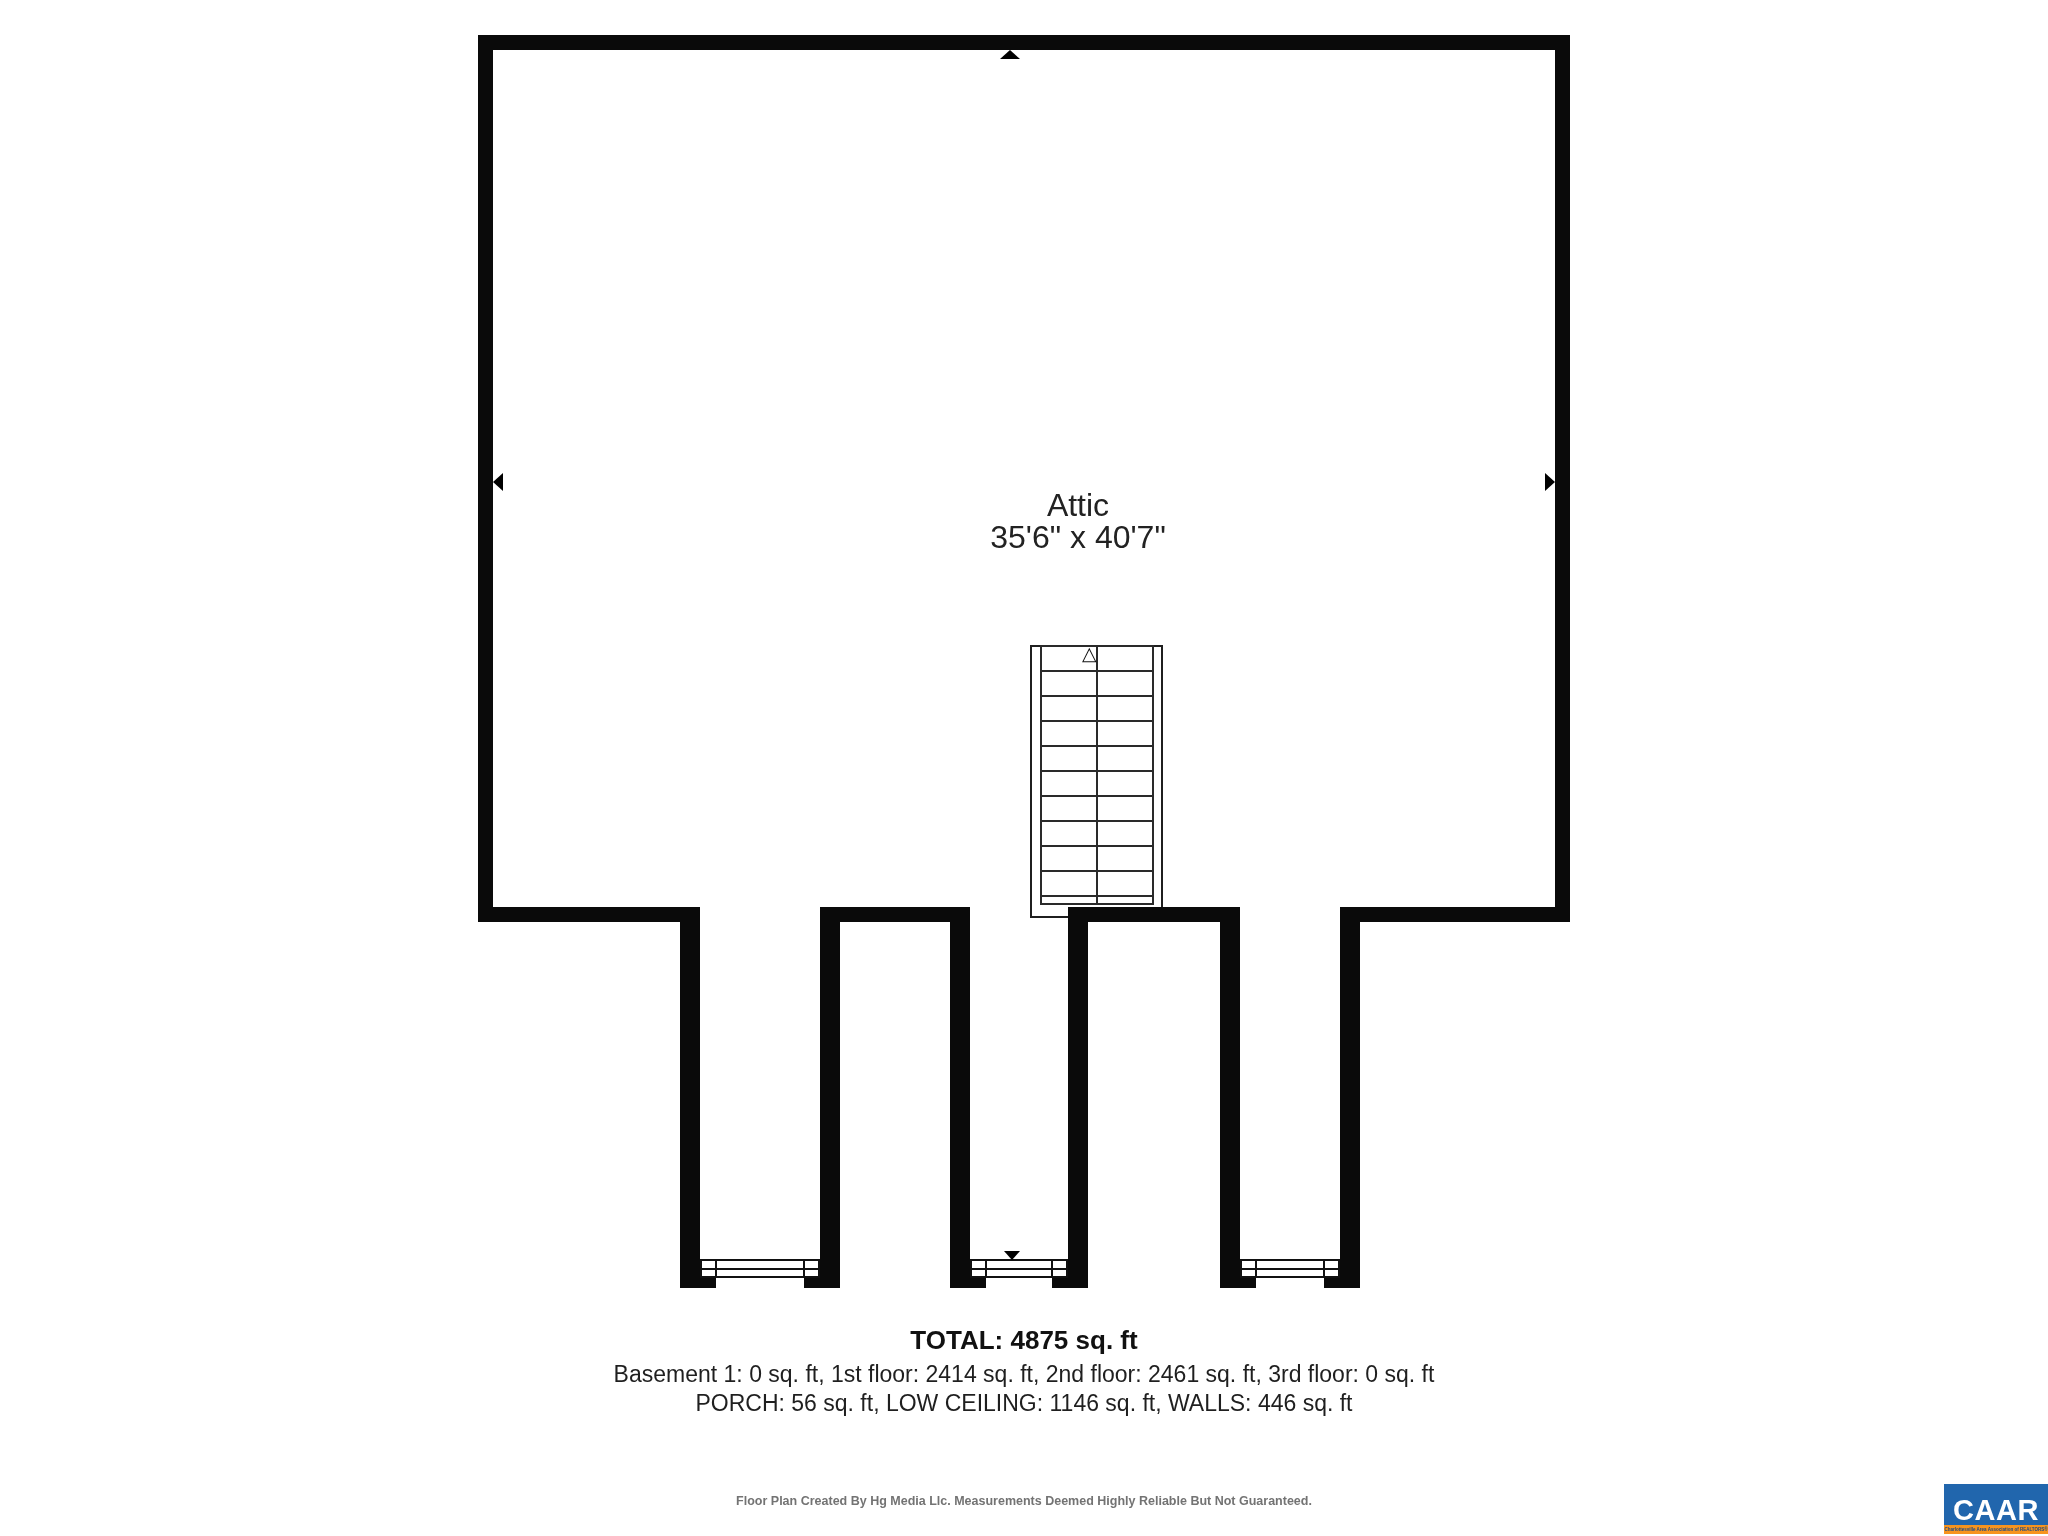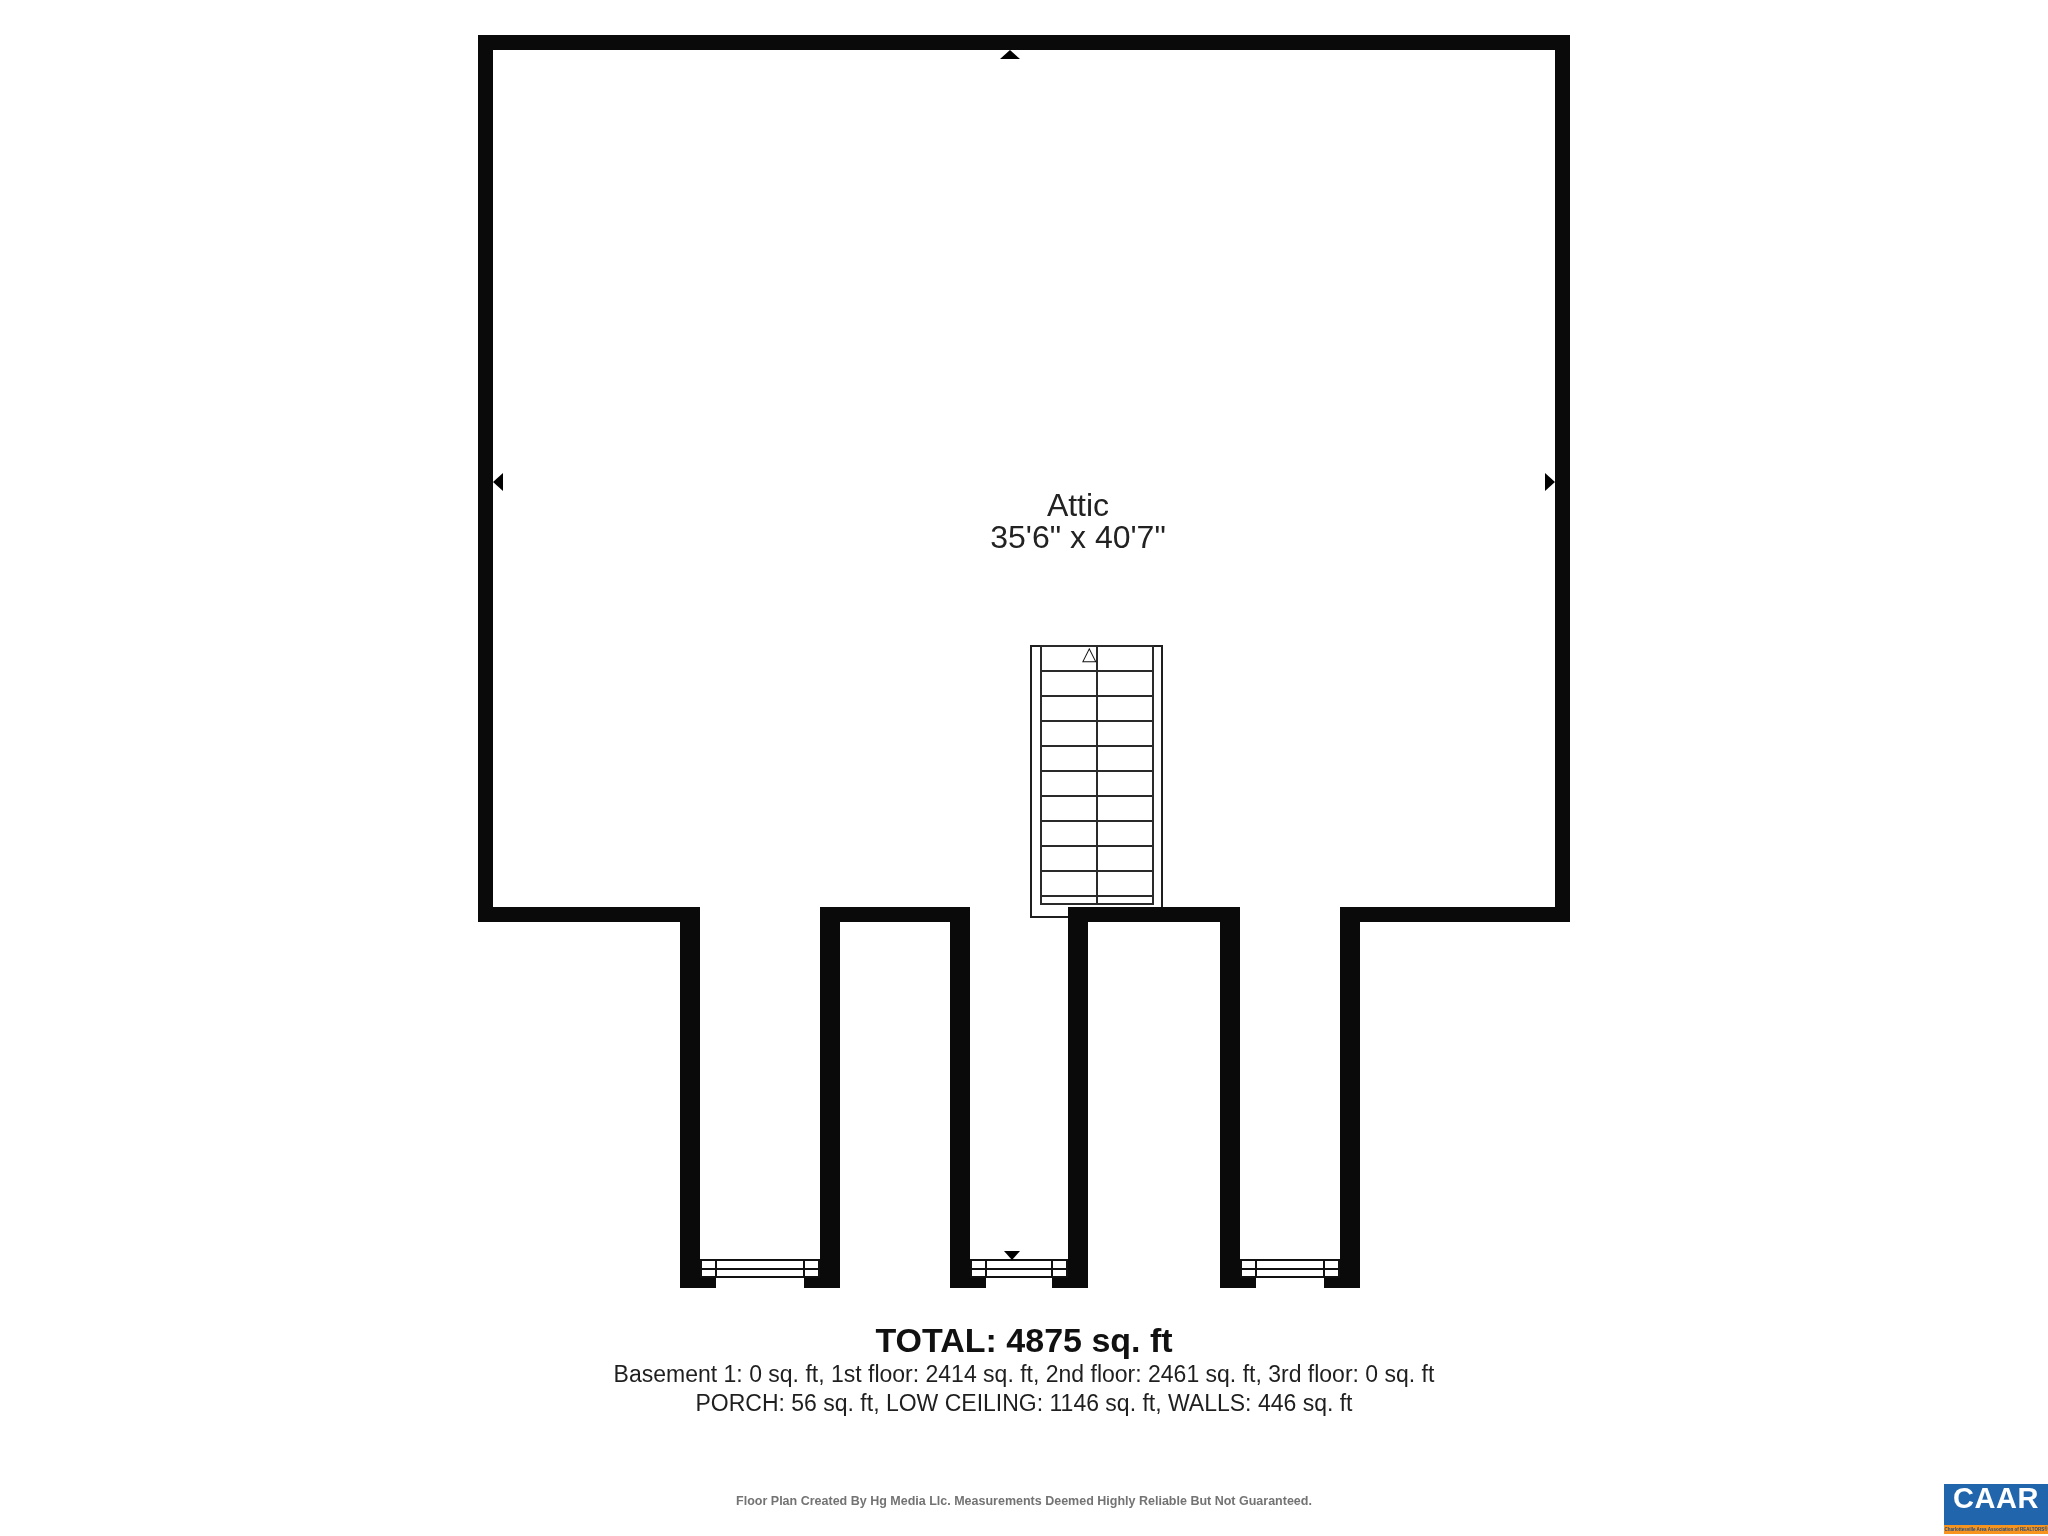--- a/index.html
+++ b/index.html
@@ -44,31 +44,31 @@
   .room-label {
     position:absolute; left:1078px; top:489px; transform:translateX(-50%);
     text-align:center; color:#222; font-size:32px; line-height:32px; white-space:nowrap;
   }
 
   
   .summary {
     position:absolute; left:1024px; top:1324px; transform:translateX(-50%);
     text-align:center; color:#1f1f1f; white-space:nowrap;
   }
-  .summary .total { font-size:34px; font-weight:bold; color:#111; line-height:32px; margin-bottom:4px; }
+  .summary .total { font-size:26px; font-weight:bold; color:#111; line-height:32px; margin-bottom:4px; }
   .summary .line  { font-size:23px; line-height:29px; }
   .disclaimer {
     position:absolute; left:1024px; top:1494px; transform:translateX(-50%);
     font-size:12.5px; font-weight:bold; color:#737373; white-space:nowrap;
   }
 
   
   .caar { position:absolute; left:1944px; top:1484px; width:104px; height:50px; }
   .caar-blue {
-    width:100%; height:41px; display:flex; align-items:flex-start; justify-content:center;
+    width:100%; height:41px; display:flex; align-items:flex-end; justify-content:center;
   }
   .caar-text { color:#ffffff; font-weight:bold; font-size:29px; letter-spacing:0.5px; line-height:29px; }
   .caar-orange {
     width:100%; height:9px; display:flex; align-items:center; justify-content:center; overflow:hidden;
   }
   .caar-tag { font-size:4.5px; font-weight:bold; white-space:nowrap; }
 </style>
 </head>
 <body>
 

